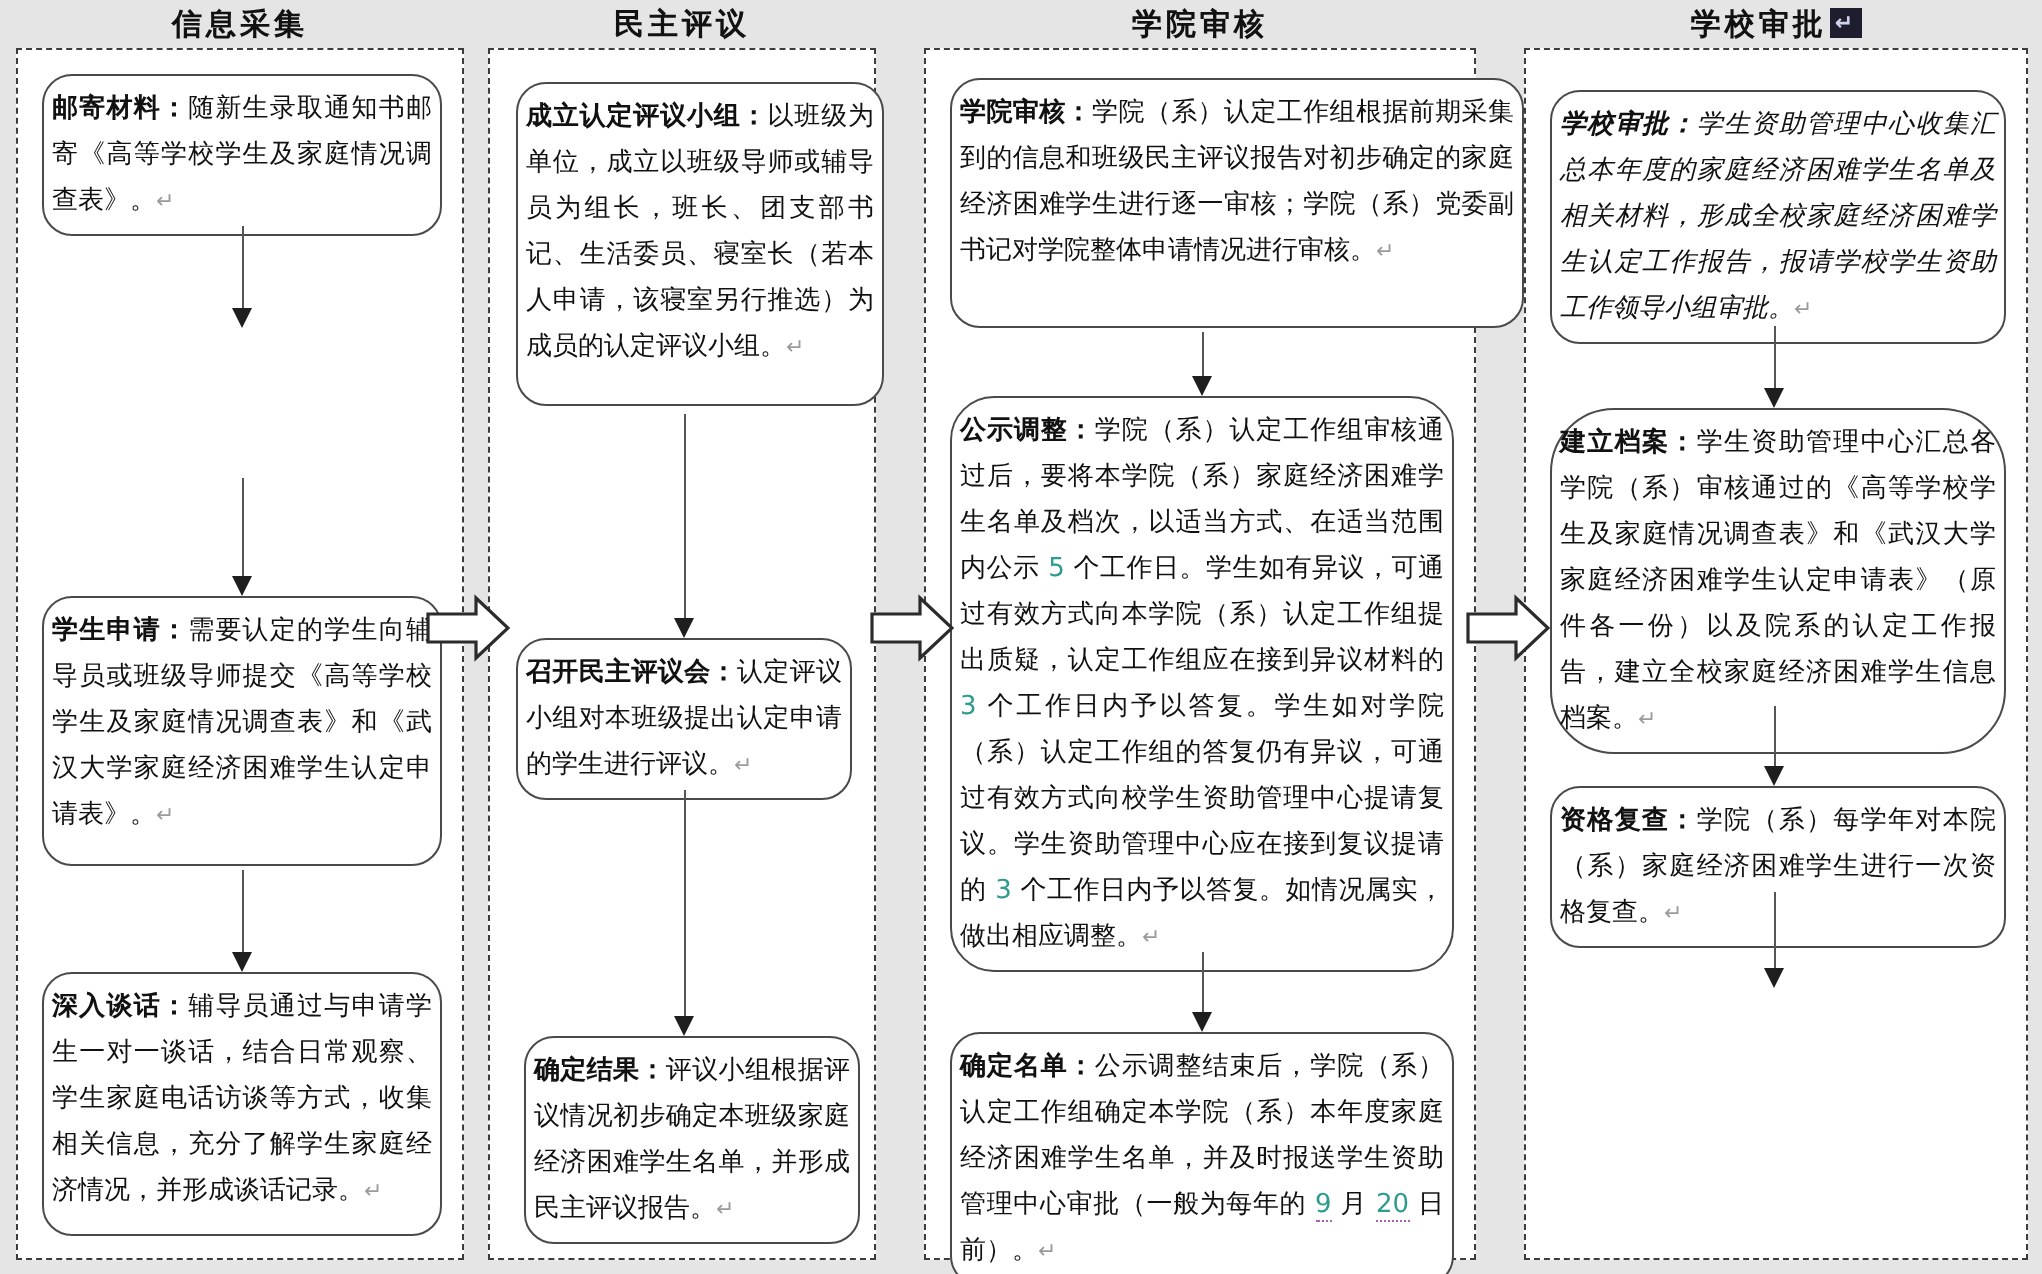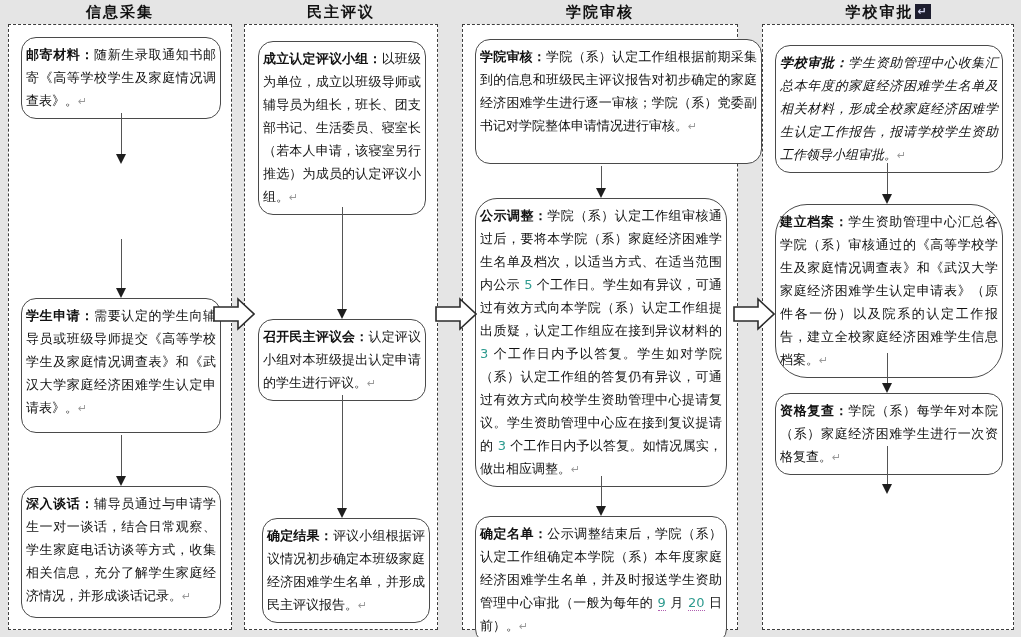--- a/index.html
+++ b/index.html
@@ -53,21 +53,21 @@
     <div class="varrow" style="left:106px;top:410px;height:51px;">
         <span class="line"></span>
         <span class="head"></span>
       </div>
     <div class="box" style="top:461px;left:12px;width:200px;min-height:132px;">
       <p class="txt"><span class="sb">深入谈话：</span><span>辅导员通过与申请学生一对一谈话，结合日常观察、学生家庭电话访谈等方式，收集相关信息，充分了解学生家庭经济情况，并形成谈话记录。</span><span class="sm">↵</span></p>
     </div>
   </div>
 
   <div class="lane" style="left:244px;width:194px;">
-    <div class="box" style="top:16px;left:13px;width:168px;min-height:162px;">
+    <div class="box" style="top:16px;left:13px;width:184px;min-height:162px;">
       <p class="txt"><span class="sb">成立认定评议小组：</span><span>以班级为单位，成立以班级导师或辅导员为组长，班长、团支部书记、生活委员、寝室长（若本人申请，该寝室另行推选）为成员的认定评议小组。</span><span class="sm">↵</span></p>
     </div>
     <div class="varrow" style="left:91px;top:182px;height:112px;">
         <span class="line"></span>
         <span class="head"></span>
       </div>
     <div class="box" style="top:294px;left:13px;width:168px;min-height:72px;">
       <p class="txt"><span class="sb">召开民主评议会：</span><span>认定评议小组对本班级提出认定申请的学生进行评议。</span><span class="sm">↵</span></p>
     </div>
     <div class="varrow" style="left:91px;top:370px;height:123px;">

